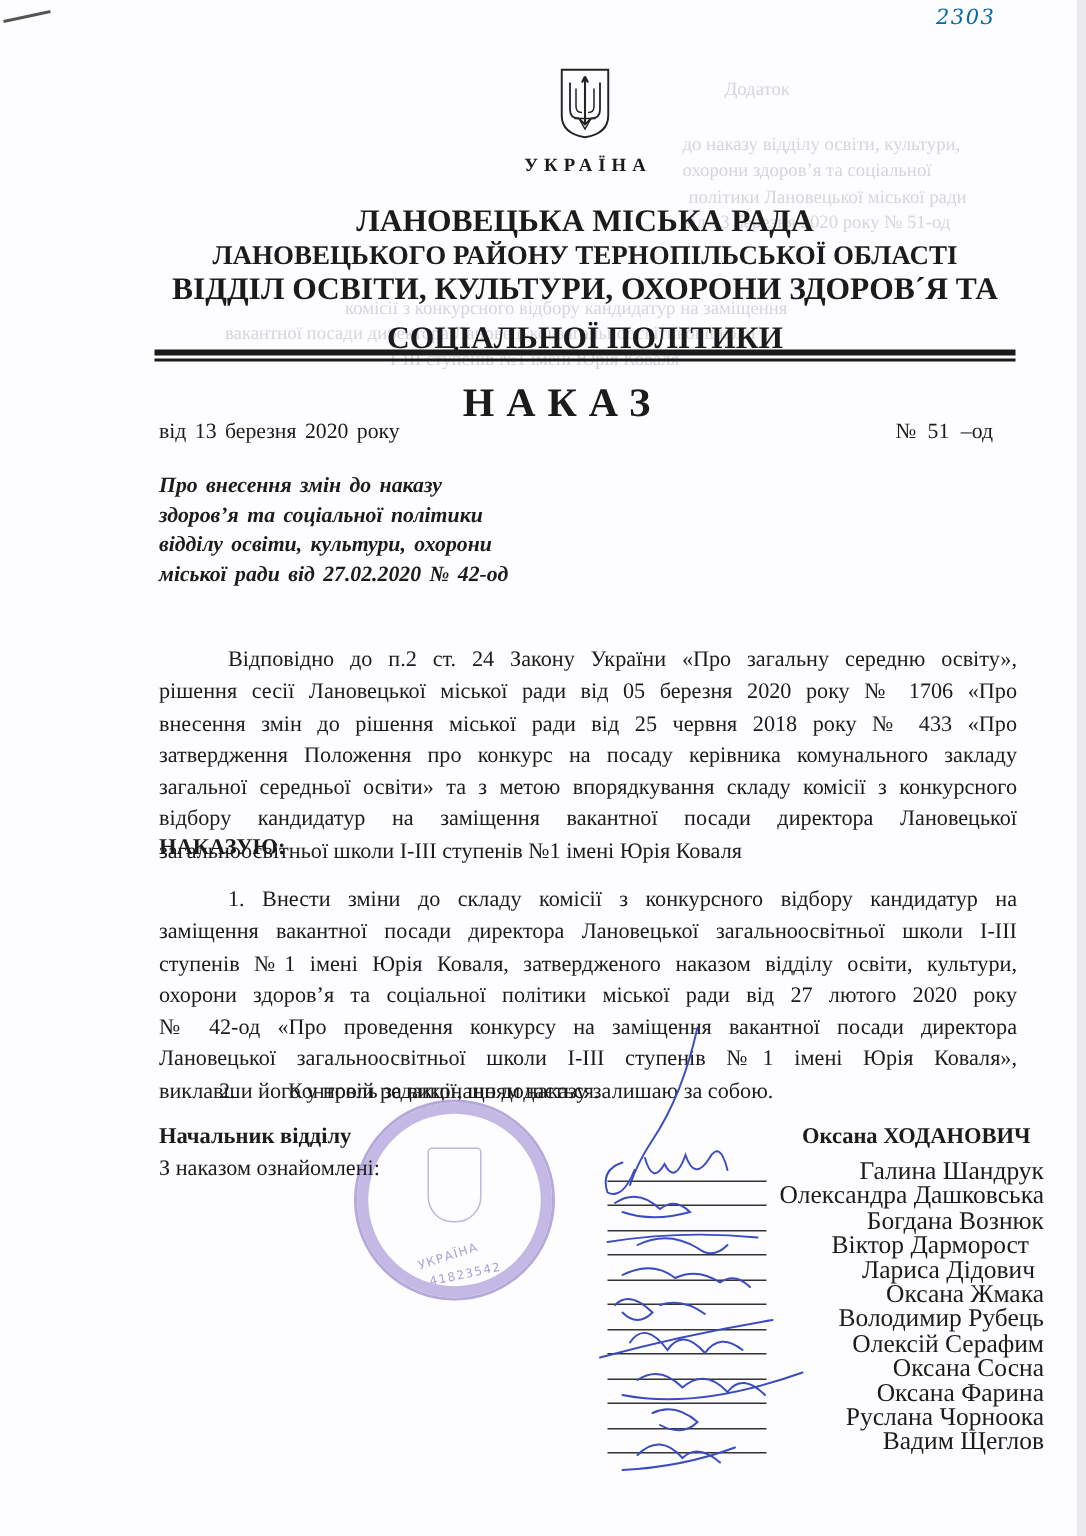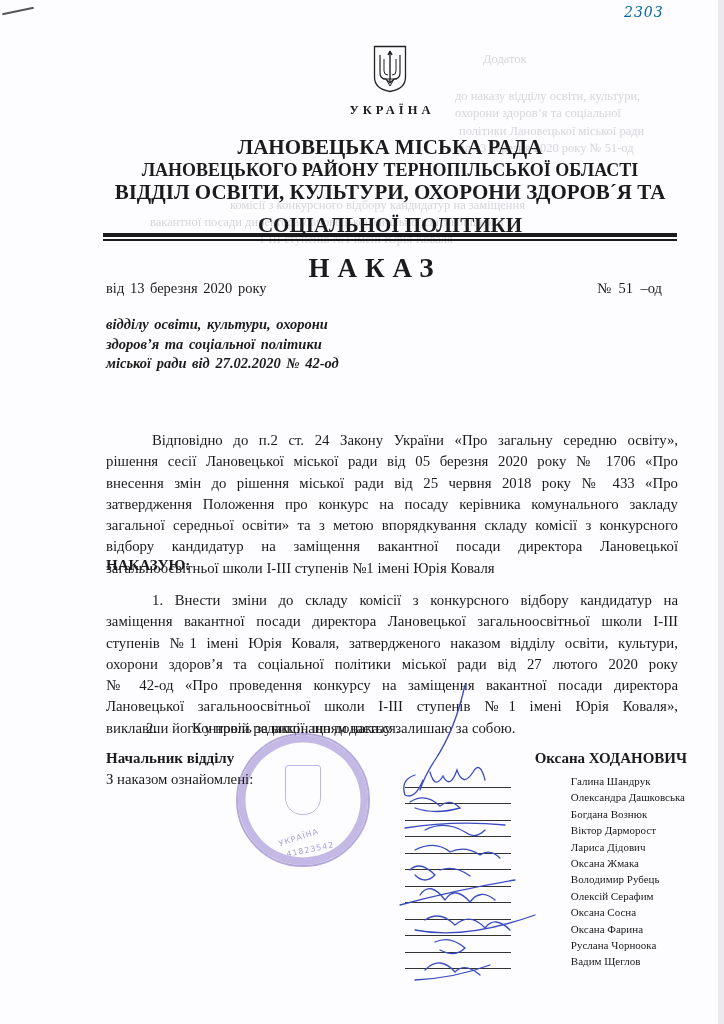--- a/index.html
+++ b/index.html
@@ -44,21 +44,21 @@
 
     .nakazuyu { position: absolute; left: 106px; top: 557px; font-size: 15px; font-weight: bold; }
     .item1 { top: 590px; }
     .item2 { position: absolute; left: 146px; top: 720px; font-size: 14.8px; }
     .item2 .lbl { display: inline-block; width: 46px; }
 
     .head-title { position: absolute; left: 106px; top: 750px; font-size: 15px; font-weight: bold; }
     .acq { position: absolute; left: 106px; top: 771px; font-size: 14.8px; }
     .head-name { position: absolute; right: 37px; top: 750px; font-size: 15px; font-weight: bold; }
 
-    .names { position: absolute; right: 39px; top: 773px; font-size: 11px; line-height: 16.4px; text-align: left; }
+    .names { position: absolute; right: 28px; top: 773px; font-size: 17px; line-height: 16.4px; text-align: right; }
     .names div { padding-right: var(--pr, 0px); }
 
     .sig-line { position: absolute; left: 405px; width: 106px; height: 1px; background: #333; }
 
     .stamp { position: absolute; left: 236px; top: 733px; width: 130px; height: 130px; border-radius: 50%; border: 2px solid #a99bd6; box-shadow: inset 0 0 0 6px transparent, inset 0 0 0 7.5px #b9aee0; opacity: .85; }
     .stamp-shield { position: absolute; left: 47px; top: 30px; width: 34px; height: 48px; border: 1.5px solid #b6aade; border-radius: 3px 3px 17px 17px; }
     .stamp-text { position: absolute; font-size: 8px; color: #9b8fd0; font-family: "DejaVu Sans", sans-serif; letter-spacing: 1px; }
     .sigs { position: absolute; left: 395px; top: 680px; width: 200px; height: 310px; }
   </style>
 </head>
@@ -93,22 +93,23 @@
   <div class="hdr h4">СОЦІАЛЬНОЇ ПОЛІТИКИ</div>
 
   <div class="rule1"></div>
   <div class="rule2"></div>
 
   <div class="nakaz">НАКАЗ</div>
   <div class="date">від  13  березня  2020 року</div>
   <div class="num">№   51 –од</div>
 
   <div class="subject">
+    <div>Про  внесення  змін  до  наказу</div>
+    <div>здоров’я  та  соціальної політики</div>
     <div>відділу освіти, культури, охорони</div>
-    <div>здоров’я  та  соціальної політики</div>
     <div>міської ради від 27.02.2020 № 42-од</div>
   </div>
 
   <div class="para p1">
     <span class="ln indent">Відповідно до п.2  ст.  24  Закону України «Про загальну середню освіту»,</span>
     <span class="ln">рішення сесії Лановецької міської ради  від 05 березня 2020 року № 1706 «Про</span>
     <span class="ln">внесення змін до рішення міської ради від 25 червня 2018 року № 433 «Про</span>
     <span class="ln">затвердження Положення про конкурс на посаду керівника комунального закладу</span>
     <span class="ln">загальної середньої освіти» та з метою впорядкування складу комісії з конкурсного</span>
     <span class="ln">відбору кандидатур на заміщення вакантної посади директора Лановецької</span>

